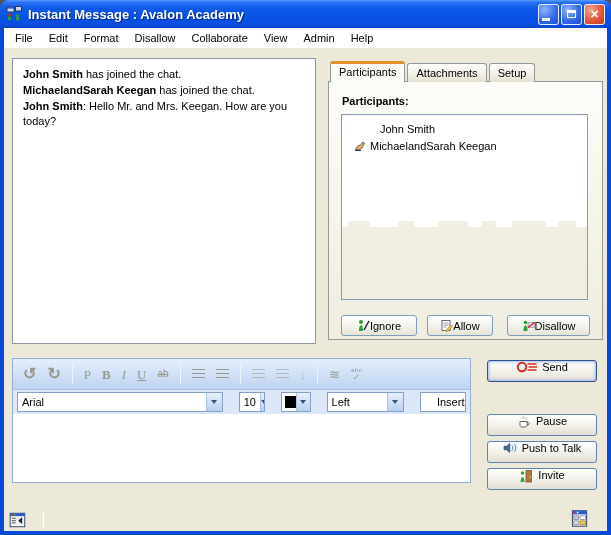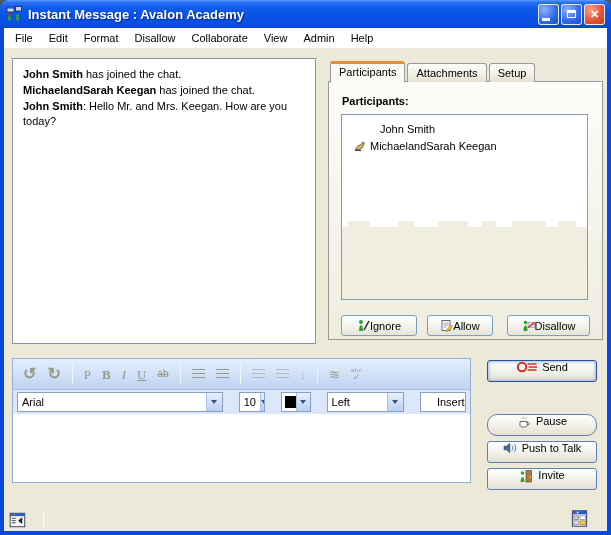--- a/index.html
+++ b/index.html
@@ -100,21 +100,21 @@
   .swatch { width:12px; height:12px; background:#000; margin-left:3px; }
 
   .compose-text { position:absolute; left:0; top:55px; right:0; bottom:0; background:#fff; }
 
   
   .action-btn { position:absolute; left:483px; width:110px; height:22px; font-size:11px;
     border:1px solid #5c83b4; border-radius:3px;
     background:linear-gradient(#ffffff,#f1f0e9 55%,#e3e0d2);
     display:flex; align-items:flex-start; justify-content:center; gap:5px; }
   .btn-send { top:332px; border:1px solid #2f4f8d; box-shadow:inset 0 0 3px 1px #9db9ea; }
-  .btn-handup { top:359px; } .btn-pause { top:386px;border-radius:10px; }
+  .btn-handup { top:359px; } .btn-pause { top:386px; }
   .btn-ptt { top:413px; } .btn-invite { top:440px; }
 
   
   .status-left-icon { position:absolute; left:5px; top:483px; width:18px; height:18px; }
   .status-sep { position:absolute; left:39px; top:483px; height:18px; width:1px;
     background:#c6c3ad; border-right:1px solid #fff; }
   .status-right-icon { position:absolute; left:566px; top:481px; width:19px; height:19px; }
 </style>
 </head>
 <body>

